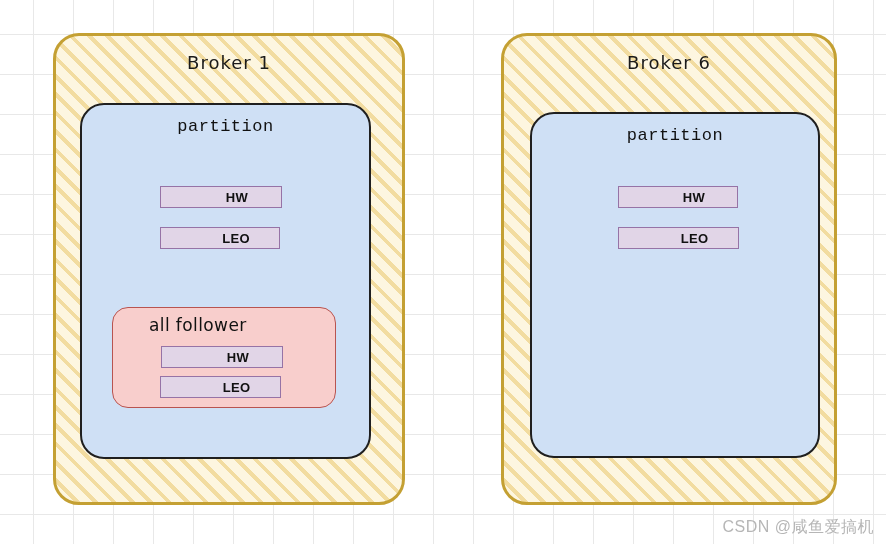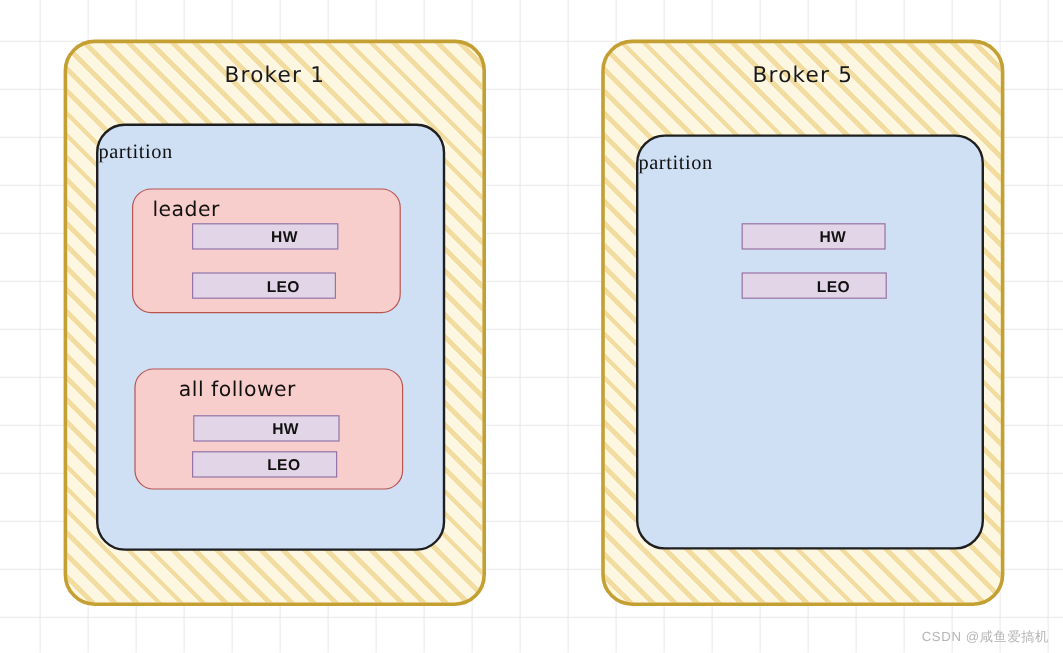--- a/index.html
+++ b/index.html
@@ -63,21 +63,22 @@
     box-sizing: border-box;
     border: 2px solid #1f1f1f;
     border-radius: 24px;
     background-color: #cfe0f5;
   }
   .partition-title {
     position: absolute;
     top: 12px;
     left: 0;
     width: 100%;
-    font-family: Liberation Serif, serif;
+    text-align: center;
+    font-family: Liberation Mono, monospace;
     font-size: 17px;
     letter-spacing: 0.5px;
     color: #111111;
     white-space: nowrap;
   }
 
   
   .replica {
     position: absolute;
     box-sizing: border-box;
@@ -110,53 +111,50 @@
     letter-spacing: 0.3px;
     padding-left: 32px;
   }
 
   
   #watermark {
     position: absolute;
     right: 12px;
     bottom: 6px;
     font-family: "Liberation Sans", sans-serif;
-    font-size: 11px;
+    font-size: 16px;
     color: #b6b6b6;
     white-space: nowrap;
     letter-spacing: 0.5px;
   }
 </style>
 </head>
 <body>
 
 <div id="canvas">
 
   <div class="broker" style="left:53px; top:33px; width:352px; height:472px;">
     <div class="broker-title">Broker 1</div>
   </div>
 
   <div class="partition" style="left:80px; top:103px; width:291px; height:356px;">
     <div class="partition-title">partition</div>
   </div>
 
-  <div class="replica" style="left:110px; top:157px; width:224px; height:104px;">
-    <div class="replica-title" style="left:16px; top:7px;">leader</div>
-  </div>
   <div class="offset-bar" style="left:160px; top:186px; width:122px; height:22px;">HW</div>
   <div class="offset-bar" style="left:160px; top:227px; width:120px; height:22px;">LEO</div>
 
   <div class="replica" style="left:112px; top:307px; width:224px; height:101px;">
     <div class="replica-title" style="left:36px; top:7px;">all follower</div>
   </div>
   <div class="offset-bar" style="left:161px; top:346px; width:122px; height:22px;">HW</div>
   <div class="offset-bar" style="left:160px; top:376px; width:121px; height:22px;">LEO</div>
 
   <div class="broker" style="left:501px; top:33px; width:336px; height:472px;">
-    <div class="broker-title">Broker 5</div>
+    <div class="broker-title">Broker 6</div>
   </div>
 
   <div class="partition" style="left:530px; top:112px; width:290px; height:346px;">
     <div class="partition-title">partition</div>
   </div>
 
   <div class="offset-bar" style="left:618px; top:186px; width:120px; height:22px;">HW</div>
   <div class="offset-bar" style="left:618px; top:227px; width:121px; height:22px;">LEO</div>
 
   <div id="watermark">CSDN @咸鱼爱搞机</div>

